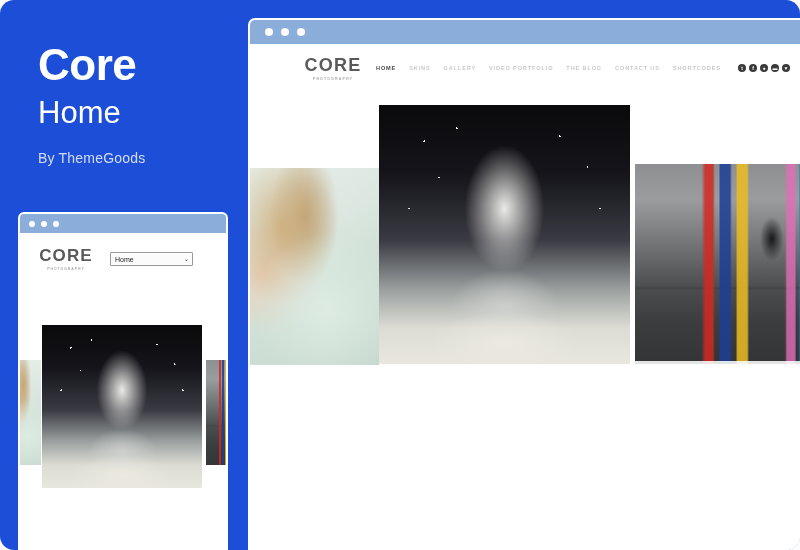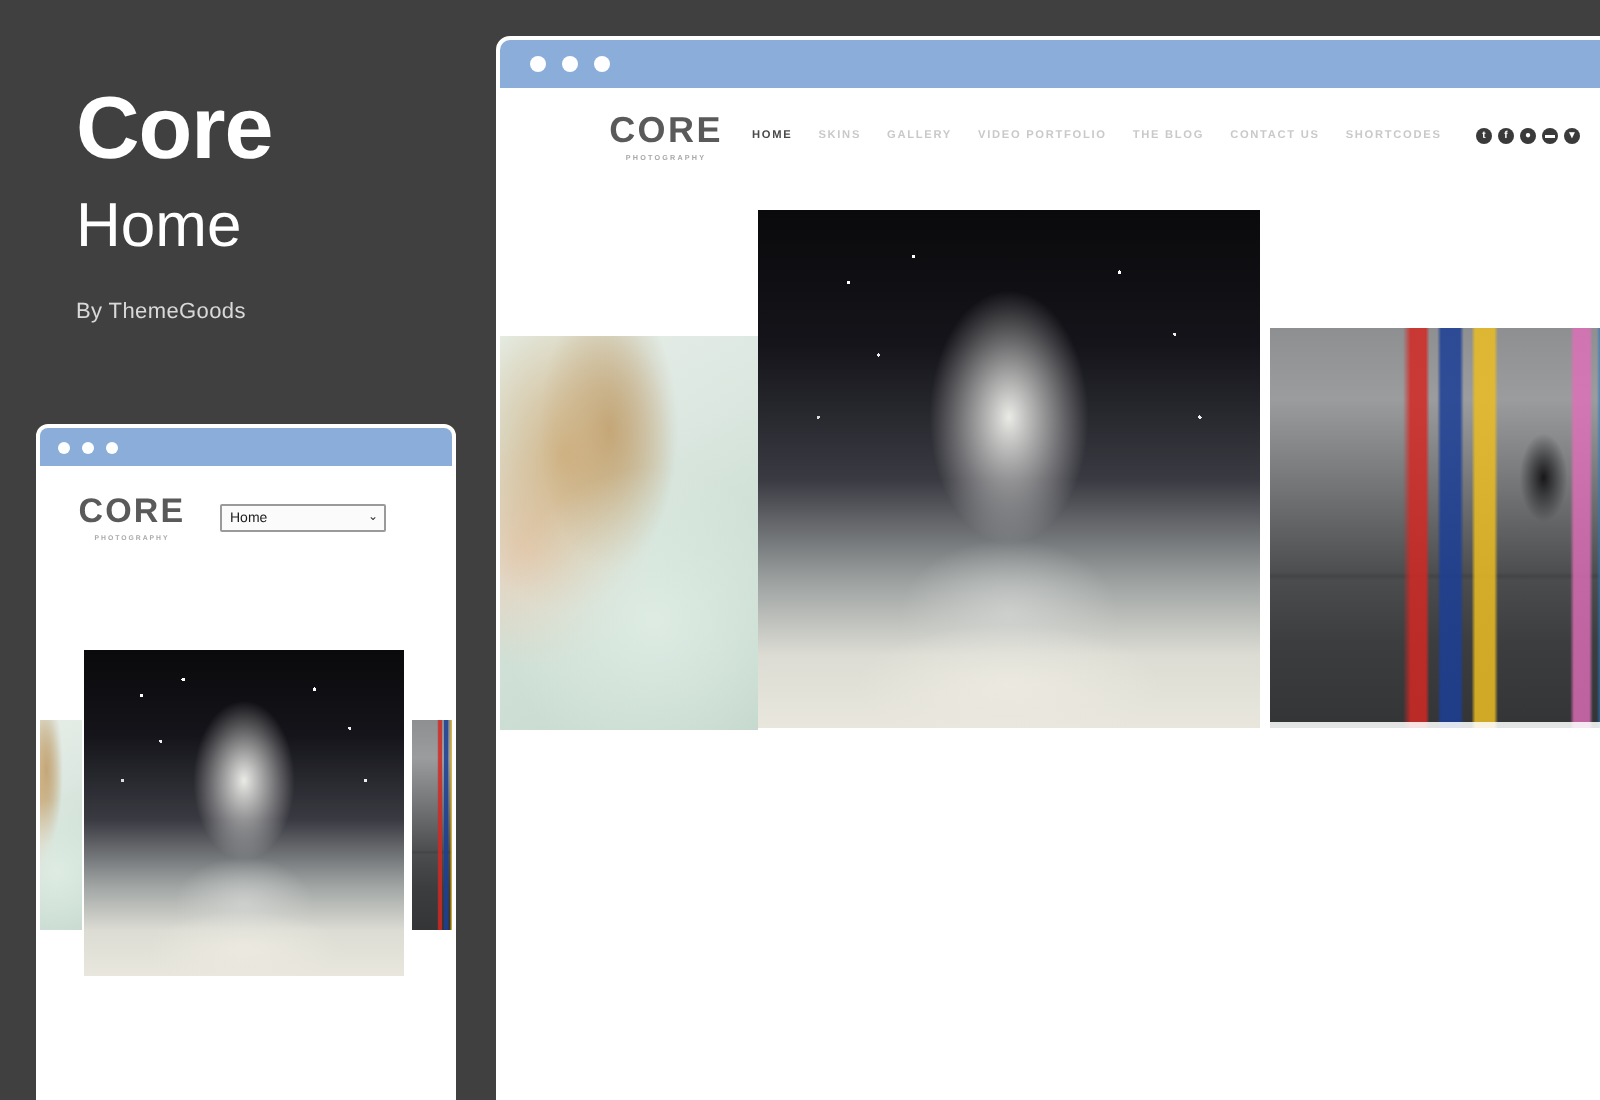--- a/index.html
+++ b/index.html
@@ -2,36 +2,37 @@
 <html><head>
 <meta charset="utf-8">
 <style>
   * { margin:0; padding:0; box-sizing:border-box; }
   html,body{
     width:800px; height:550px; overflow:hidden;
     font-family:"Liberation Sans", sans-serif;
   }
   #stage{
     position:relative; width:800px; height:550px;
-    background:#404040;
+    background:#1d4ed8;
     overflow:hidden;
+    border-radius:14px;
   }
 
   
   #promo{ position:absolute; left:38px; top:42px; width:210px; }
   #promo .t1{
     font-size:44px; font-weight:bold; color:#ffffff;
     letter-spacing:-0.5px; line-height:1.05;
   }
   #promo .t2{
     font-size:31px; font-weight:300; color:#ffffff;
     line-height:1.25; margin-top:6px;
   }
   #promo .t3{
-    font-size:11px; font-weight:400; color:rgba(255,255,255,.80);
+    font-size:14px; font-weight:400; color:rgba(255,255,255,.80);
     margin-top:17px; letter-spacing:.2px;
   }
 
   
   .win{
     position:absolute;
     background:#fff;
     border:2px solid #ffffff;
     border-radius:7px 7px 0 0;
     overflow:hidden;

